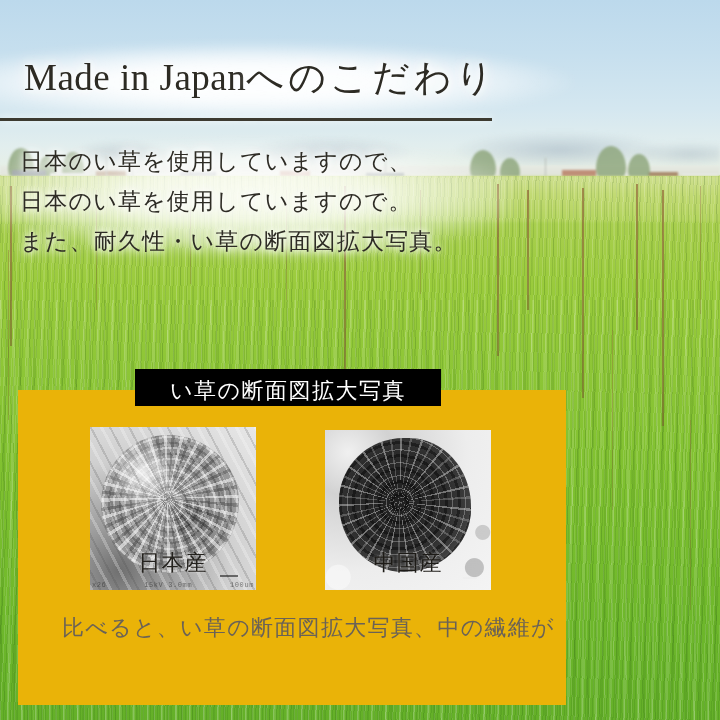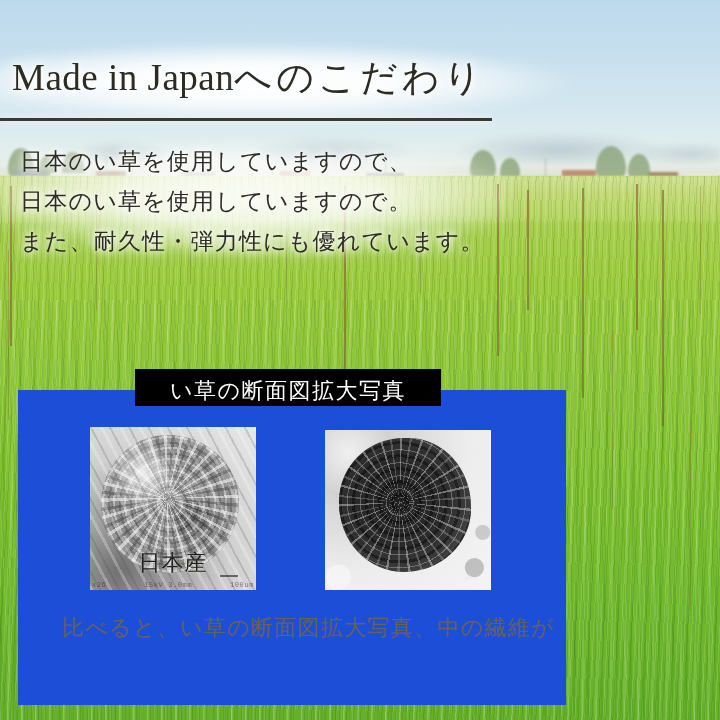--- a/index.html
+++ b/index.html
@@ -145,21 +145,21 @@
     width: 620px; height: 78px;
     background: radial-gradient(ellipse 330px 40px at 290px 40px,
       rgba(255,255,255,.97) 0%,
       rgba(255,255,255,.93) 42%,
       rgba(255,255,255,.62) 68%,
       rgba(255,255,255,0) 100%);
     filter: blur(5px);
   }
   .title {
     position: absolute;
-    left: 12px; top: 54px;
+    left: 24px; top: 54px;
     font-family: "Liberation Serif", "DejaVu Serif", serif;
     font-size: 37px;
     line-height: 48px;
     color: #2d2b24;
     letter-spacing: 0.5px;
     white-space: nowrap;
     text-shadow: 0 0 7px #fff, 0 0 14px #fff, 0 0 20px rgba(255,255,255,.85);
   }
   .title .latin { letter-spacing: 0.5px; }
   .title .jp { letter-spacing: 4px; }
@@ -195,21 +195,21 @@
     letter-spacing: 1.2px;
     text-shadow: 0 0 6px #fff, 0 0 12px #fff, 0 0 17px rgba(255,255,255,.8);
   }
   .lead div { white-space: nowrap; }
 
   
   .panel {
     position: absolute;
     left: 18px; top: 390px;
     width: 548px; height: 315px;
-    background: #1d4ed8;
+    background: #eab308;
   }
 
   .banner {
     position: absolute;
     left: 135px; top: 369px;
     width: 306px; height: 37px;
     background: #000;
     display: flex;
     align-items: flex-end;
     justify-content: center;
@@ -423,21 +423,21 @@
   </div>
 
   <div class="title-glow"></div>
   <div class="title"><span class="latin">Made in Japan</span><span class="jp">へのこだわり</span></div>
   <div class="title-rule"></div>
 
   <div class="lead-glow"></div>
   <div class="lead">
     <div>日本のい草を使用していますので、</div>
     <div>日本のい草を使用していますので。</div>
-    <div>また、耐久性・弾力性にも優れています。</div>
+    <div>また、耐久性・い草の断面図拡大写真。</div>
   </div>
 
   <div class="panel">
 
     <div class="sem left" style="left:72px; top:37px;">
       <div class="sem-bg"></div>
       <div class="core"></div>
       <div class="speck"></div>
       <div class="rind"></div>
       <div class="sem-label">日本産</div>
@@ -447,20 +447,21 @@
         <span>15kV  3.0mm</span>
         <span>100um</span>
       </div>
     </div>
 
     <div class="sem right" style="left:307px; top:40px;">
       <div class="sem-bg"></div>
       <div class="core"></div>
       <div class="speck"></div>
       <div class="rind"></div>
+      <div class="sem-label">中国産</div>
       <div class="scalebar"></div>
       <div class="sem-meta">
         <span></span>
         <span></span>
         <span></span>
       </div>
     </div>
   </div>
 
   <div class="banner">

